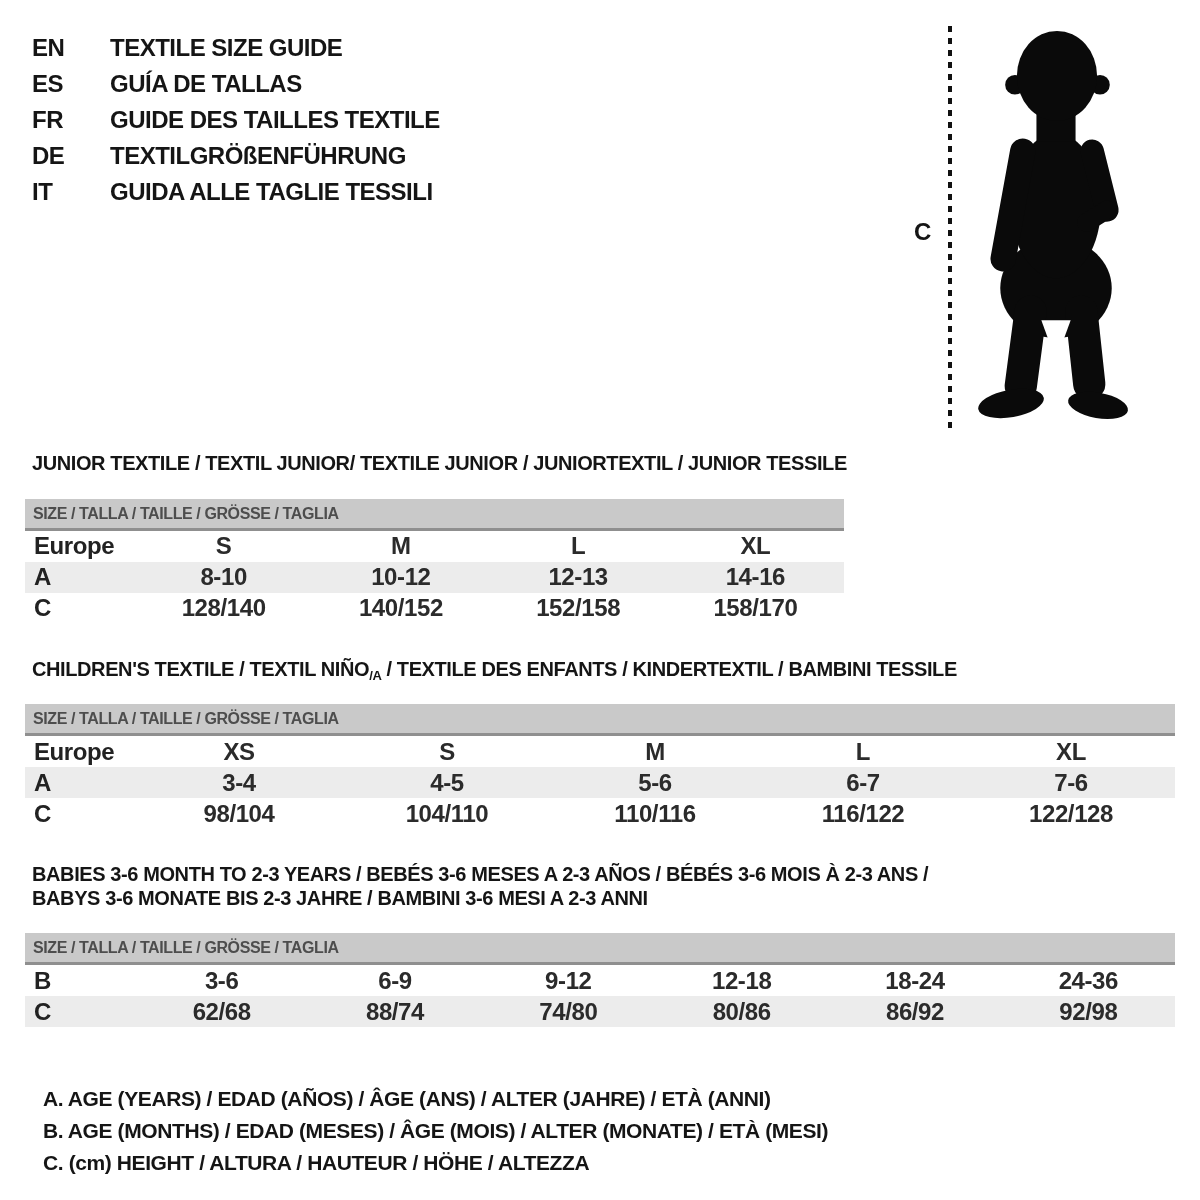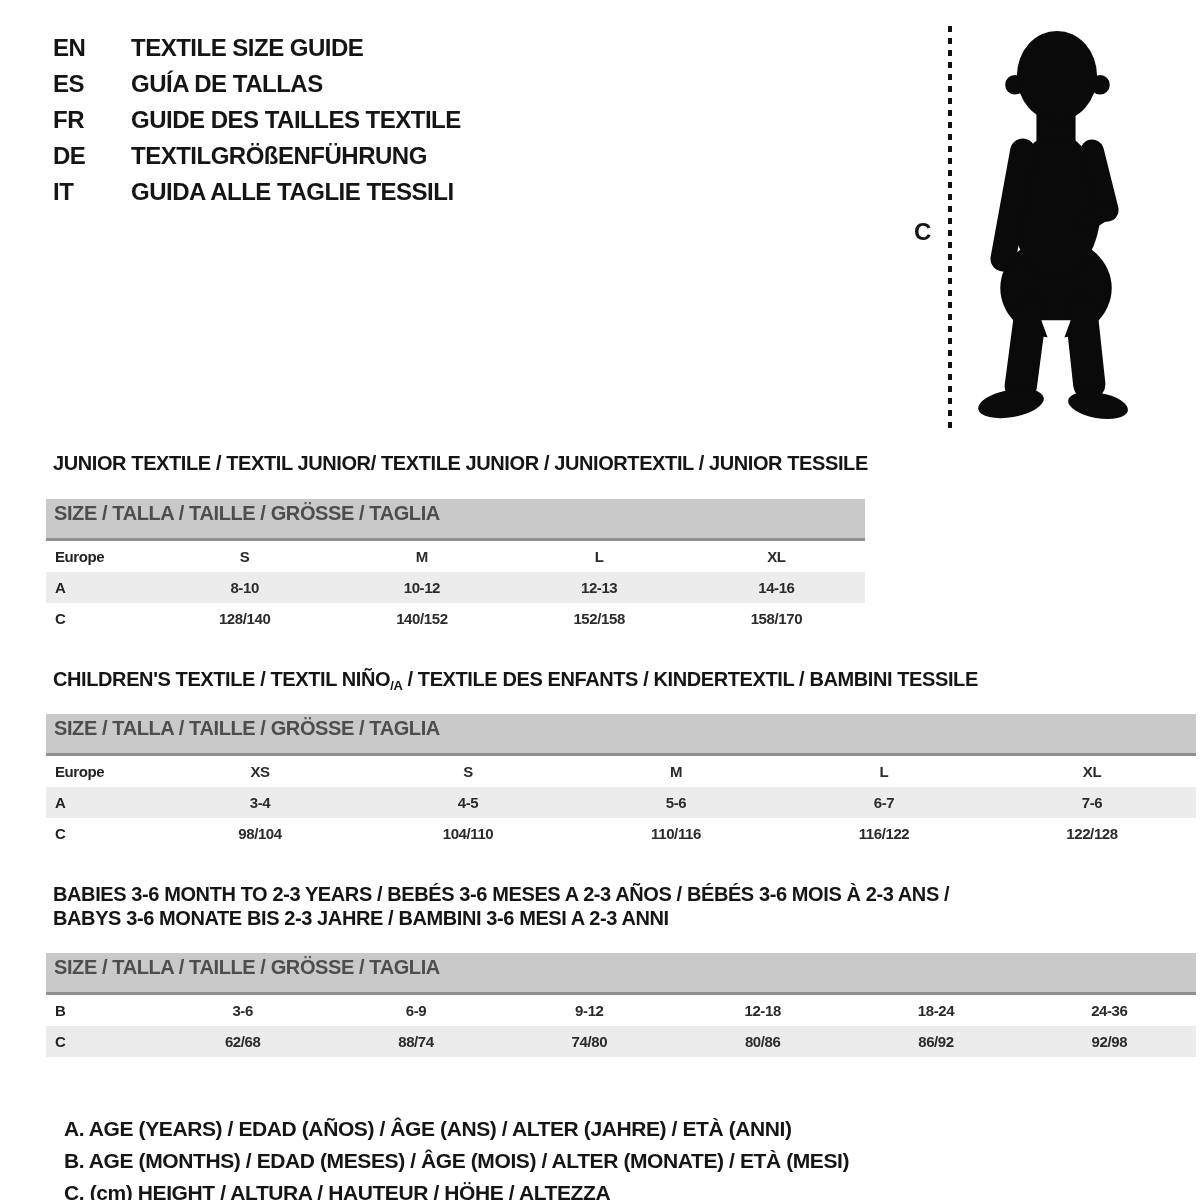--- a/index.html
+++ b/index.html
@@ -3,21 +3,21 @@
 <meta charset="utf-8">
 <style>
   * { margin: 0; padding: 0; box-sizing: border-box; }
   html, body { background: #ffffff; }
   body {
     width: 1200px; height: 1200px;
     font-family: "Liberation Sans", sans-serif;
     color: #1f1f1f;
     overflow: hidden;
   }
-  .page { width: 1200px; height: 1200px; padding: 26px 0 0 53px; position: relative; }
+  .page { width: 1200px; height: 1200px; padding: 26px 0 0 32px; position: relative; }
 
   
   .top { display: flex; align-items: flex-start; height: 418px; }
   .langs { padding-top = 4px; padding-top: 4px; flex: 1 1 auto; }
   .lang-row { display: flex; height: 36px; align-items: center; }
   .lang-code {
     width: 78px; font-weight: bold; font-size: 24px; letter-spacing: -0.5px; color: #151515;
   }
   .lang-label { font-weight: bold; font-size: 24px; letter-spacing: -0.5px; color: #151515; }
 
@@ -39,29 +39,29 @@
   }
   .sec-title .sub { font-size: 13px; position: relative; top: 4px; }
   .section { margin-top: 34px; }
   .section.first { margin-top: 8px; }
 
   .size-table { margin-left: -7px; margin-top: 23px; }
   .size-table.narrow { width: 819px; }
   .size-table.wide   { width: 1150px; }
 
   .size-bar {
-    height: 42px; line-height: 29px;
+    height: 32px; line-height: 29px;
     background: #c9c9c9; border-bottom: 3px solid #8f8f8f;
-    font-weight: bold; font-size: 20px; letter-spacing: -0.4px; color: #4d4d4d;
+    font-weight: bold; font-size: 16px; letter-spacing: -0.4px; color: #4d4d4d;
     padding-left: 8px;
   }
   .trow { display: grid; height: 31px; align-items: center; }
   .trow.shaded { background: #ececec; }
   .trow .cell {
-    text-align: center; font-weight: bold; font-size: 15px; letter-spacing: -0.4px; color: #2b2b2b;
+    text-align: center; font-weight: bold; font-size: 24px; letter-spacing: -0.4px; color: #2b2b2b;
   }
   .trow .cell.rowlabel { text-align: left; padding-left: 9px; color: #222; }
   .cols-5 { grid-template-columns: 110px repeat(4, 1fr); }
   .cols-6 { grid-template-columns: 110px repeat(5, 1fr); }
   .cols-7 { grid-template-columns: 110px repeat(6, 1fr); }
 
   
   .legend { margin-top: 56px; }
   .legend-line {
     font-weight: bold; font-size: 21px; letter-spacing: -0.4px; color: #151515;

